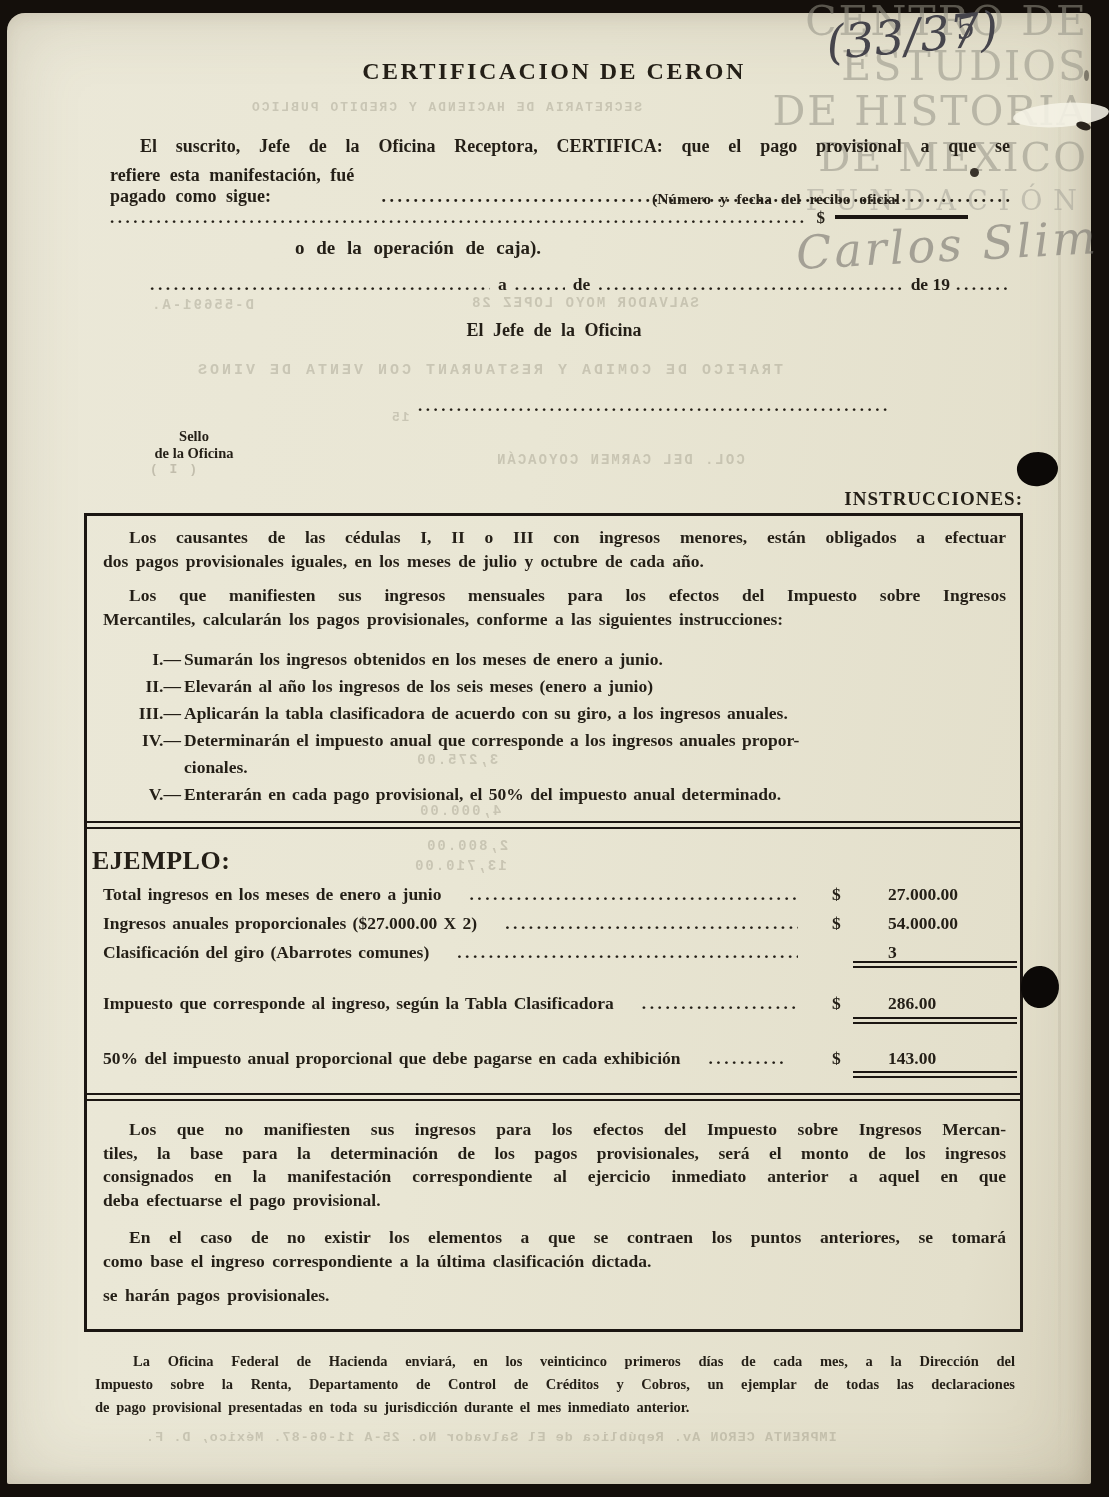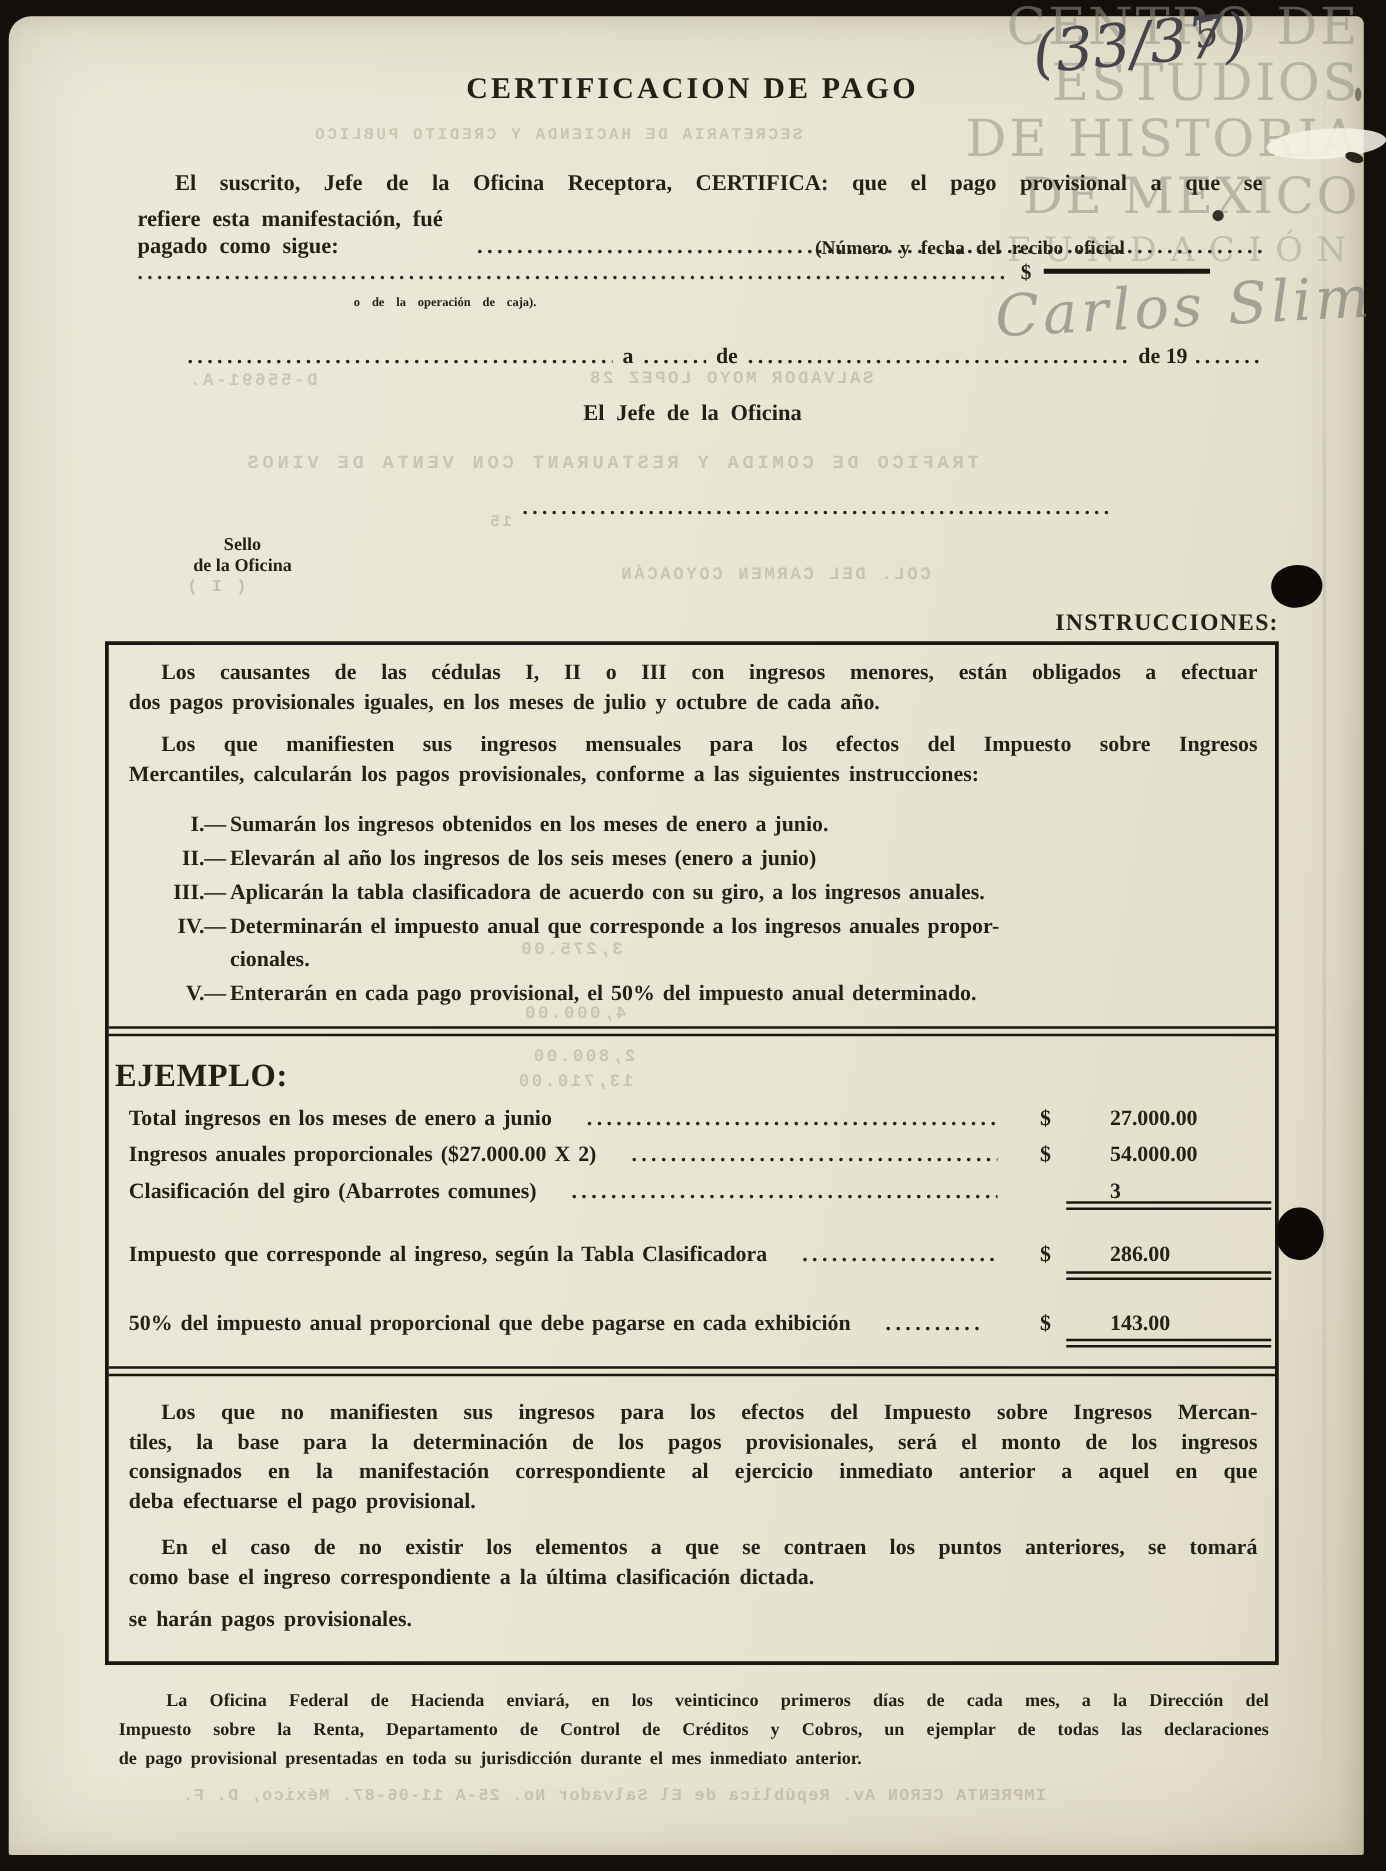--- a/index.html
+++ b/index.html
@@ -66,35 +66,35 @@
   <div class="wm wm-sig" style="top:222px;right:10px;font-size:46px;">Carlos Slim</div>
 
   <div class="hand" style="left:826px;top:8px;font-size:47px;">(33/37)</div>
   <div class="hand" style="left:956px;top:10px;font-size:30px;transform:rotate(-12deg);">5</div>
 
   <div class="speck" style="left:1013px;top:103px;width:96px;height:24px;background:rgba(245,242,230,.88);transform:rotate(-4deg);"></div>
   <div class="speck" style="left:1076px;top:122px;width:15px;height:8px;background:#2a241d;transform:rotate(18deg);"></div>
   <div class="speck" style="left:970px;top:168px;width:9px;height:9px;background:#38322a;"></div>
   <div class="speck" style="left:1084px;top:70px;width:5px;height:11px;background:rgba(60,54,48,.55);"></div>
 
-  <div class="abs b" style="left:85px;top:58px;width:938px;text-align:center;font-size:24px;letter-spacing:2.5px;">CERTIFICACION DE PAGO</div>
+  <div class="abs b" style="left:85px;top:58px;width:938px;text-align:center;font-size:24px;letter-spacing:2.5px;">CERTIFICACION DE CERON</div>
 
   <div class="abs b jline" style="left:110px;top:136px;width:900px;font-size:18px;word-spacing:5px;padding-left:30px;">El suscrito, Jefe de la Oficina Receptora, CERTIFICA: que el pago provisional a que se</div>
   <div class="abs flexline" style="left:110px;top:165px;width:900px;font-size:18px;word-spacing:5px;">
     <span>refiere esta manifestación, fué pagado como sigue:</span>
     <span class="dots">........................................................................................................................</span>
   </div>
   <div class="abs b" style="left:652px;top:190px;font-size:15.5px;word-spacing:5px;">(Número y fecha del recibo oficial</div>
 
   <div class="abs flexline" style="left:110px;top:208px;width:858px;font-size:17px;">
     <span class="dots">........................................................................................................................</span>
     <span style="margin:0 10px 0 12px;">$</span>
     <span class="rule-fill" style="width:178px;"></span>
   </div>
-  <div class="abs b" style="left:283px;top:237px;font-size:10px;word-spacing:7px;">o de la operación de caja).</div>
+  <div class="abs b" style="left:295px;top:237px;font-size:19px;word-spacing:7px;">o de la operación de caja).</div>
 
   <div class="abs flexline" style="left:150px;top:274px;width:862px;font-size:17.5px;">
     <span class="dots fix" style="width:340px;">............................................................</span>
     <span style="margin:0 8px;">a</span>
     <span class="dots fix" style="width:50px;">..........</span>
     <span style="margin:0 8px;">de</span>
     <span class="dots">............................................................</span>
     <span style="margin:0 6px;white-space:nowrap;">de 19</span>
     <span class="dots fix" style="width:56px;">..........</span>
   </div>

